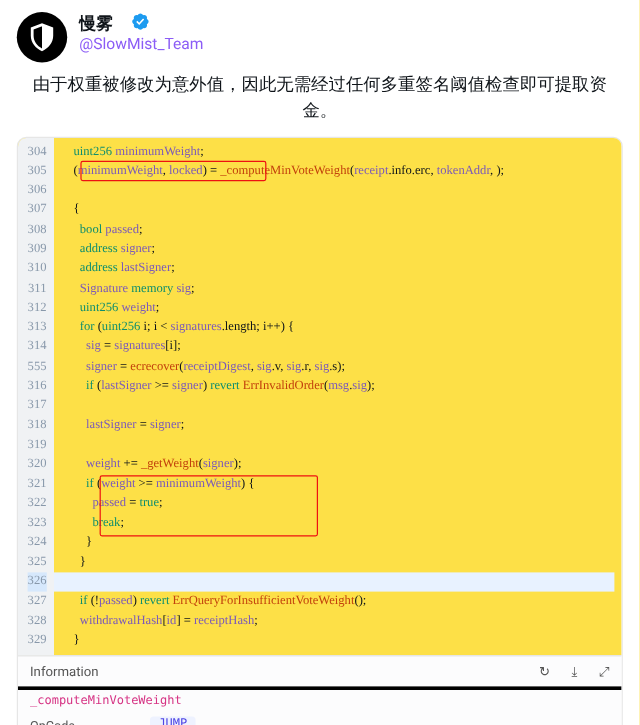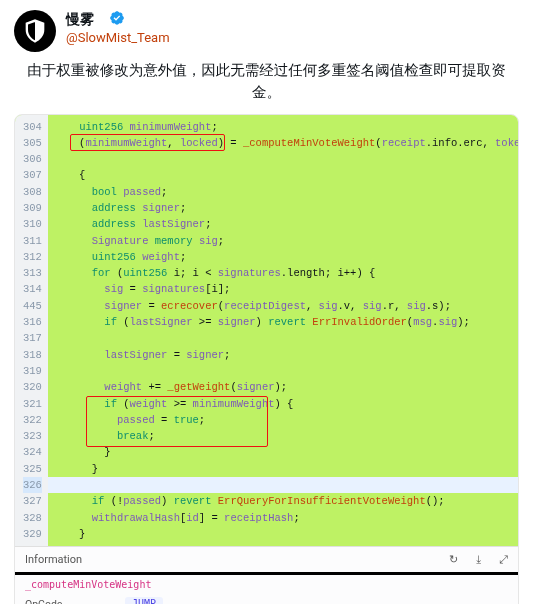--- a/index.html
+++ b/index.html
@@ -2,24 +2,24 @@
 <html><head>
   <meta charset="utf-8">
   <style>
     * { margin: 0; padding: 0; box-sizing: border-box; }
     body { font-family: -apple-system, BlinkMacSystemFont, "Segoe UI", Roboto, sans-serif; background: #fff; width: 533px; color: #0f1419; }
     .header { display: flex; align-items: flex-start; padding: 10px 14px 6px; gap: 10px; }
     .avatar { width: 42px; height: 42px; border-radius: 50%; background: #000; display: flex; align-items: center; justify-content: center; flex-shrink: 0; }
     .name-row { display: flex; align-items: center; gap: 15px; }
     .display-name { font-weight: 700; font-size: 14px; }
     .verified { color: #1d9bf0; }
-    .handle { color: #c2410c; font-size: 13px; }
+    .handle { color: #8b5cf6; font-size: 13px; }
     .tweet-text { padding: 2px 14px 10px; font-size: 14.5px; line-height: 1.5; text-align: center; }
     .code-panel { border: 1px solid #e6e6e6; margin: 0 14px; border-radius: 8px; overflow: hidden; }
-    .code-area { background: #bef264; font-family: Liberation Mono, monospace; font-size: 10.5px; line-height: 1.55; display: flex; }
+    .code-area { background: #fde047; font-family: Liberation Serif, serif; font-size: 10.5px; line-height: 1.55; display: flex; }
     .gutter { background: #f0f2f4; color: #8898aa; text-align: right; padding: 4px 6px 4px 8px; user-select: none; }
     .gutter div { height: 16.3px; }
     .gutter .hl { background: #d6e8fc; }
     .lines { padding: 4px 6px; flex: 1; position: relative; }
     .lines > div { height: 16.3px; white-space: pre; }
     .lines .hl { background: #e8f2ff; margin-left: -6px; padding-left: 6px; }
     .kw { color: #0f8e6d; }
     .id { color: #7c5ab8; }
     .fn { color: #c2410c; }
     .redbox { border: 1.5px solid #e11; position: absolute; border-radius: 2px; pointer-events: none; }
@@ -66,21 +66,21 @@
         <div>305</div>
         <div>306</div>
         <div>307</div>
         <div>308</div>
         <div>309</div>
         <div>310</div>
         <div>311</div>
         <div>312</div>
         <div>313</div>
         <div>314</div>
-        <div>445</div>
+        <div>555</div>
         <div>316</div>
         <div>317</div>
         <div>318</div>
         <div>319</div>
         <div>320</div>
         <div>321</div>
         <div>322</div>
         <div>323</div>
         <div>324</div>
         <div>325</div>

